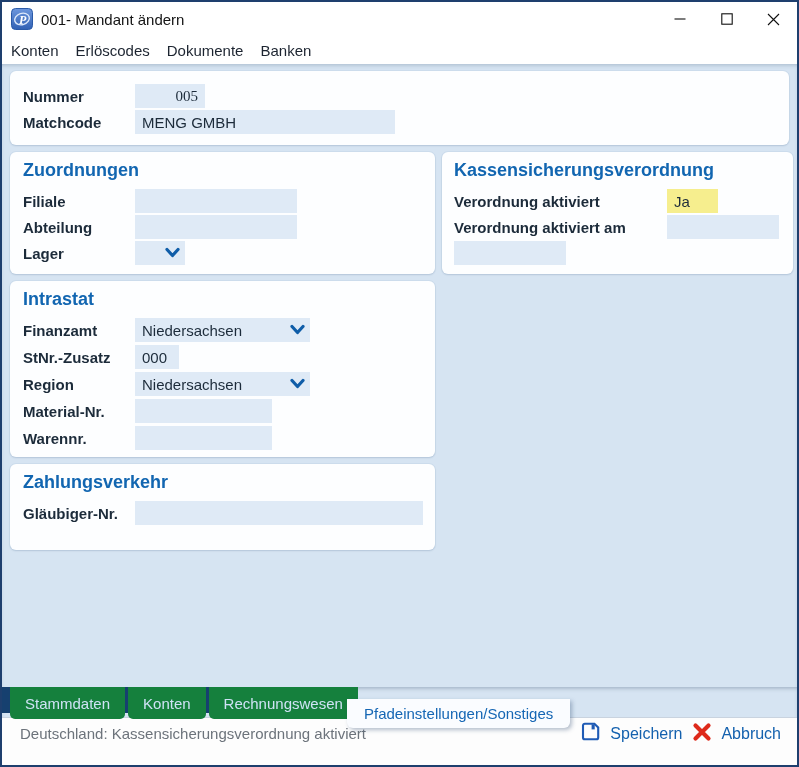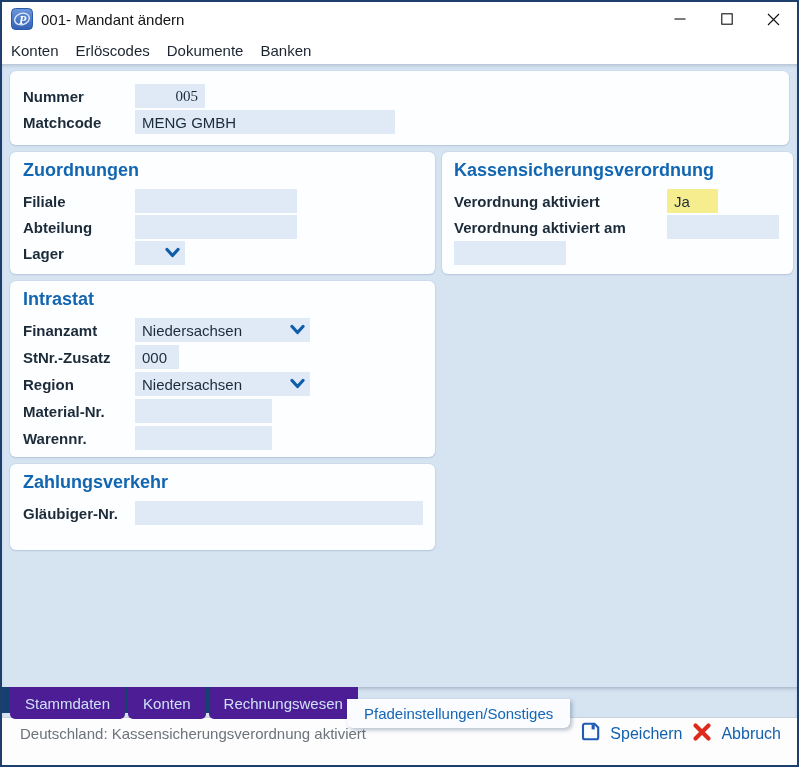--- a/index.html
+++ b/index.html
@@ -58,21 +58,21 @@
   .card-kasse .lbl { width: 213px; }
   .card-intra   { width: 425px; height: 176px; padding: 8px 8px 0 13px; flex-shrink: 0; }
   .card-intra .row { margin-bottom: 3px; }
   .card-zahl    { width: 425px; height: 86px; padding: 8px 4px 0 13px; flex-shrink: 0; }
 
   
   .tabbar { height: 30px; position: relative; background: #d6e4f2; flex-shrink: 0;
             box-shadow: inset 0 3px 4px -2px rgba(90,110,135,.5); }
   .tab-strip { position: absolute; left: 0; top: 0; width: 351px; height: 26px; background: #16406f;
                display: flex; align-items: stretch; padding-left: 8px; gap: 3px; }
-  .tab { background: #4c1d95; color: #cfe2f5; font-size: 15px; display: flex; align-items: center;
+  .tab { background: #15803d; color: #cfe2f5; font-size: 15px; display: flex; align-items: center;
          padding: 16px 15px; border-radius: 0 0 5px 5px; cursor: default; white-space: nowrap; }
   .tab-active { position: absolute; left: 345px; top: 12px; height: 29px; background: #fafcff; color: #1566b4;
                 font-size: 15px; display: flex; align-items: center; padding: 8px 17px;
                 border-radius: 0 0 6px 6px; box-shadow: 2px 2px 4px rgba(40,70,110,.35); z-index: 2;
                 cursor: default; white-space: nowrap; }
 
   
   .statusbar { height: 48px; background: #fdfdfd; border-top: 1px solid #c9d3df;
                display: flex; align-items: center; padding: 0 16px 16px 18px; flex-shrink: 0; }
   .status-msg { font-size: 15px; color: #6c737b; }

